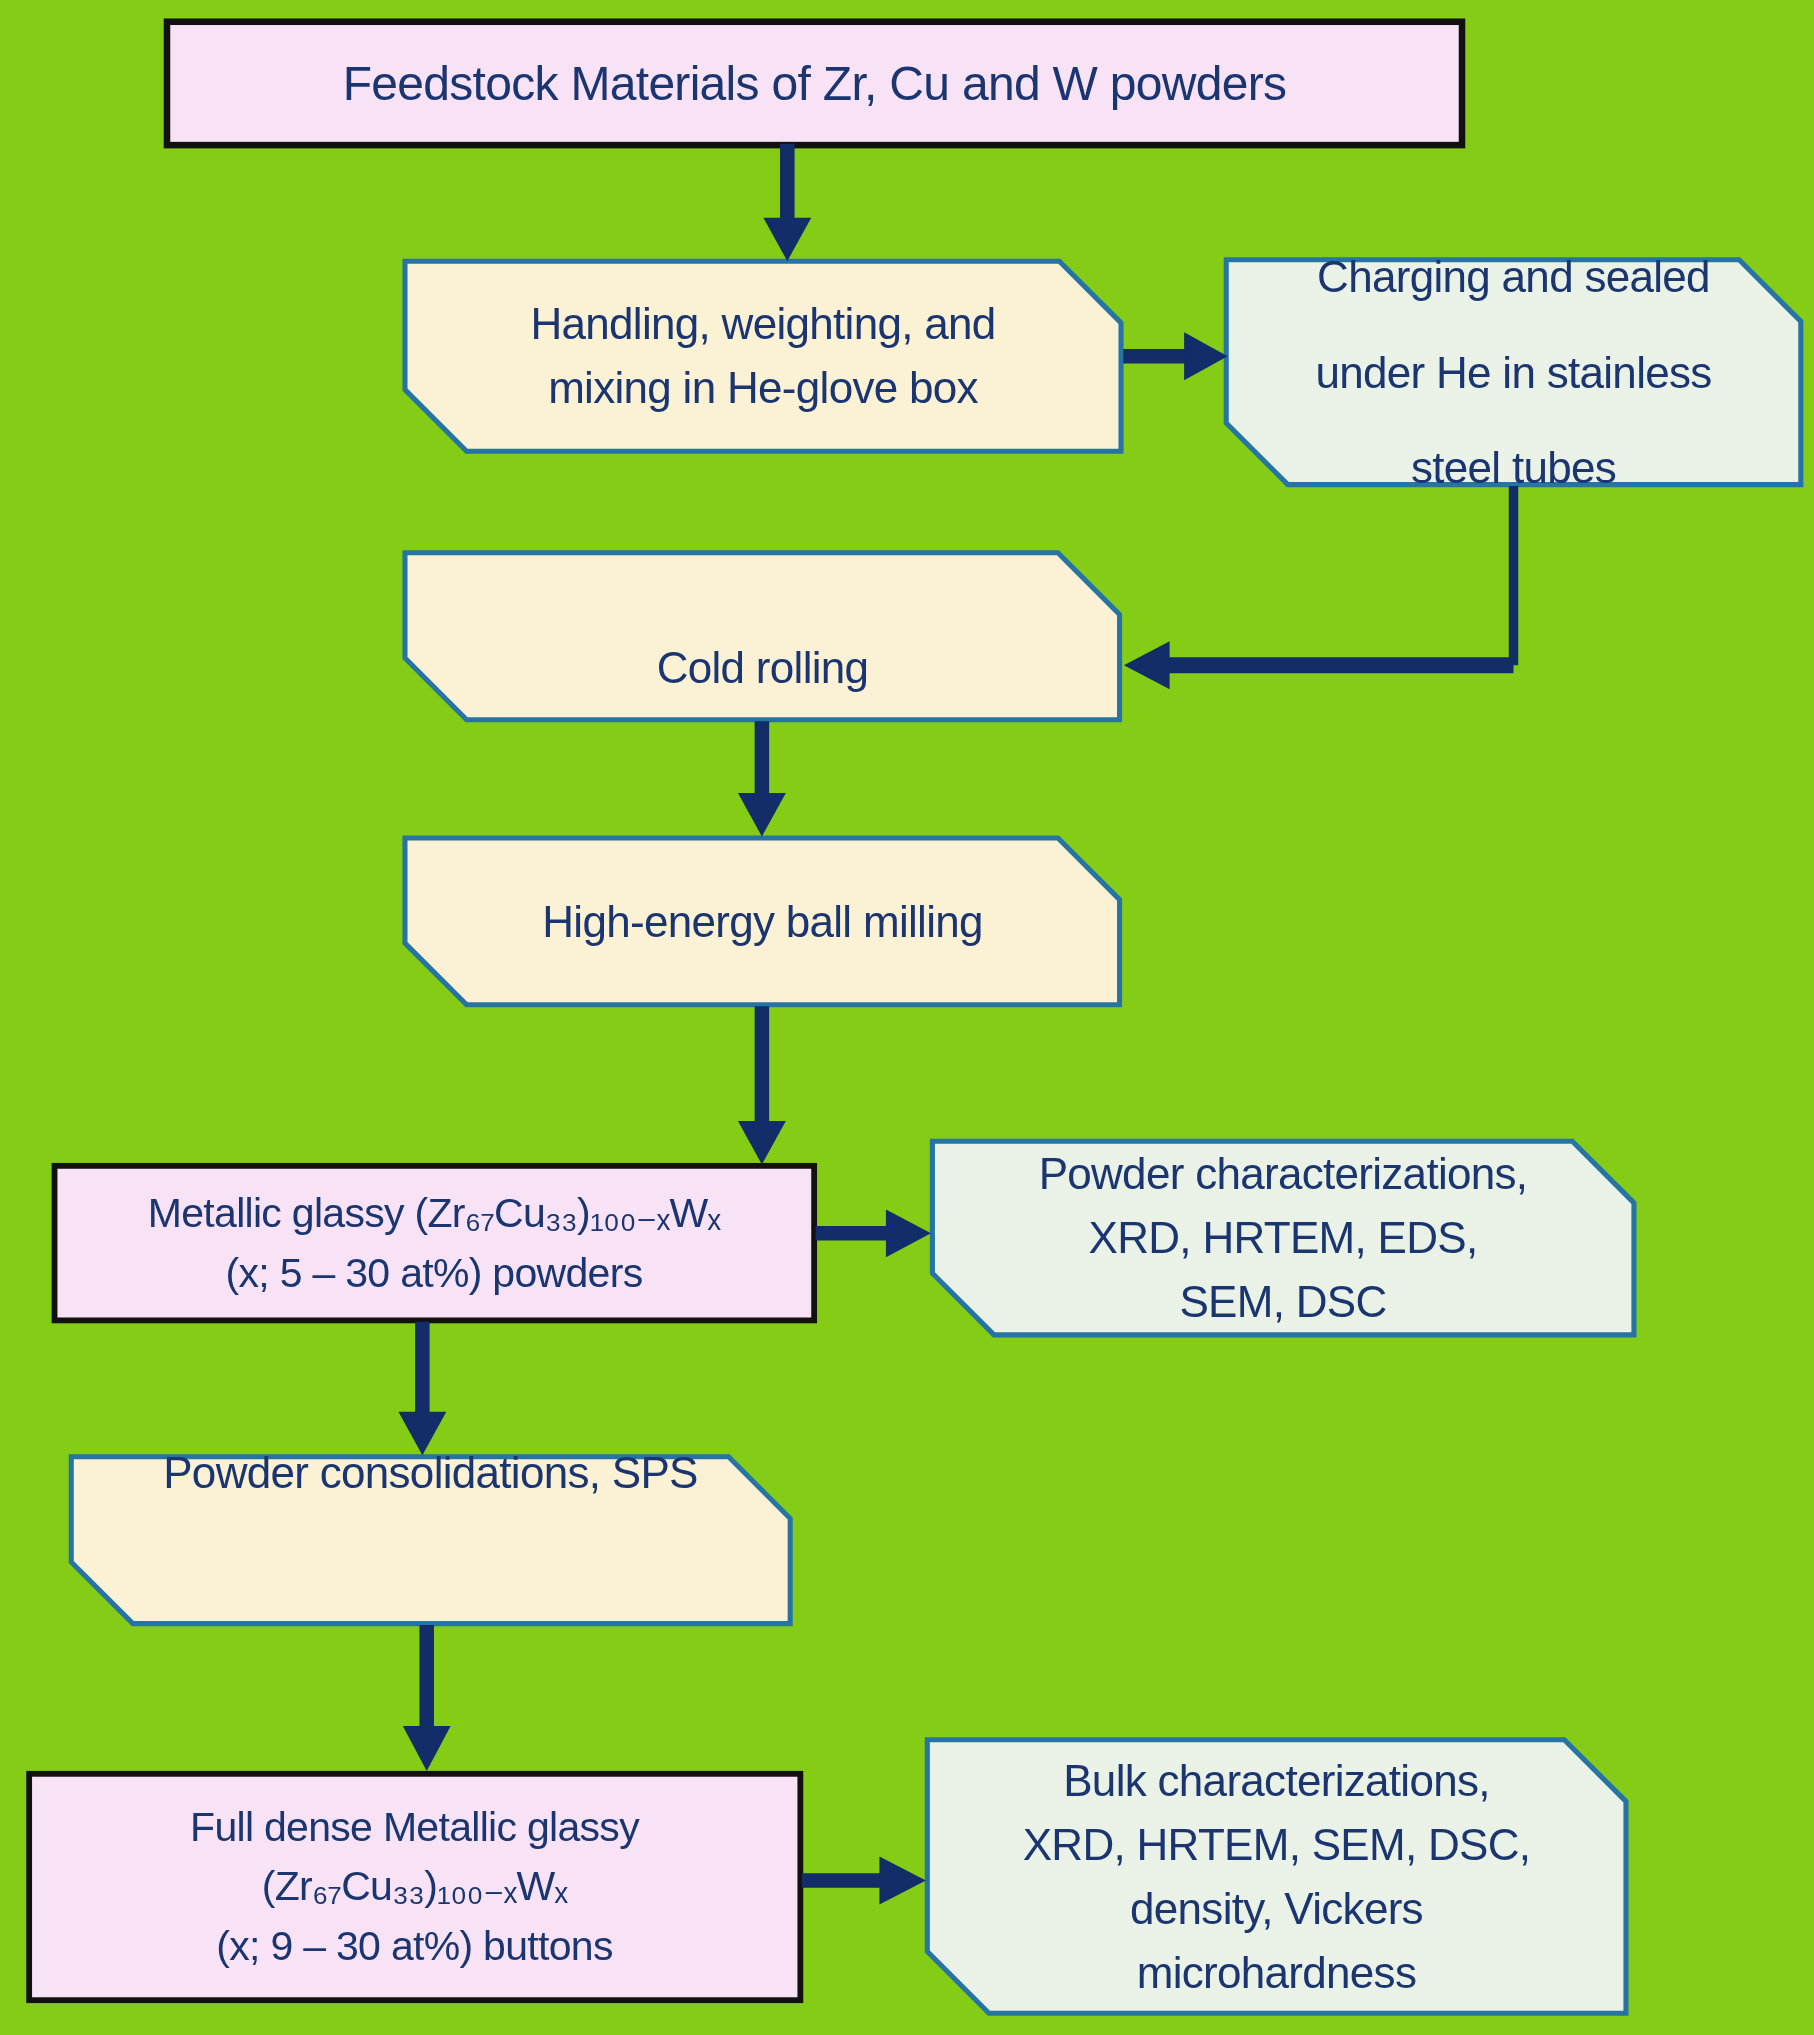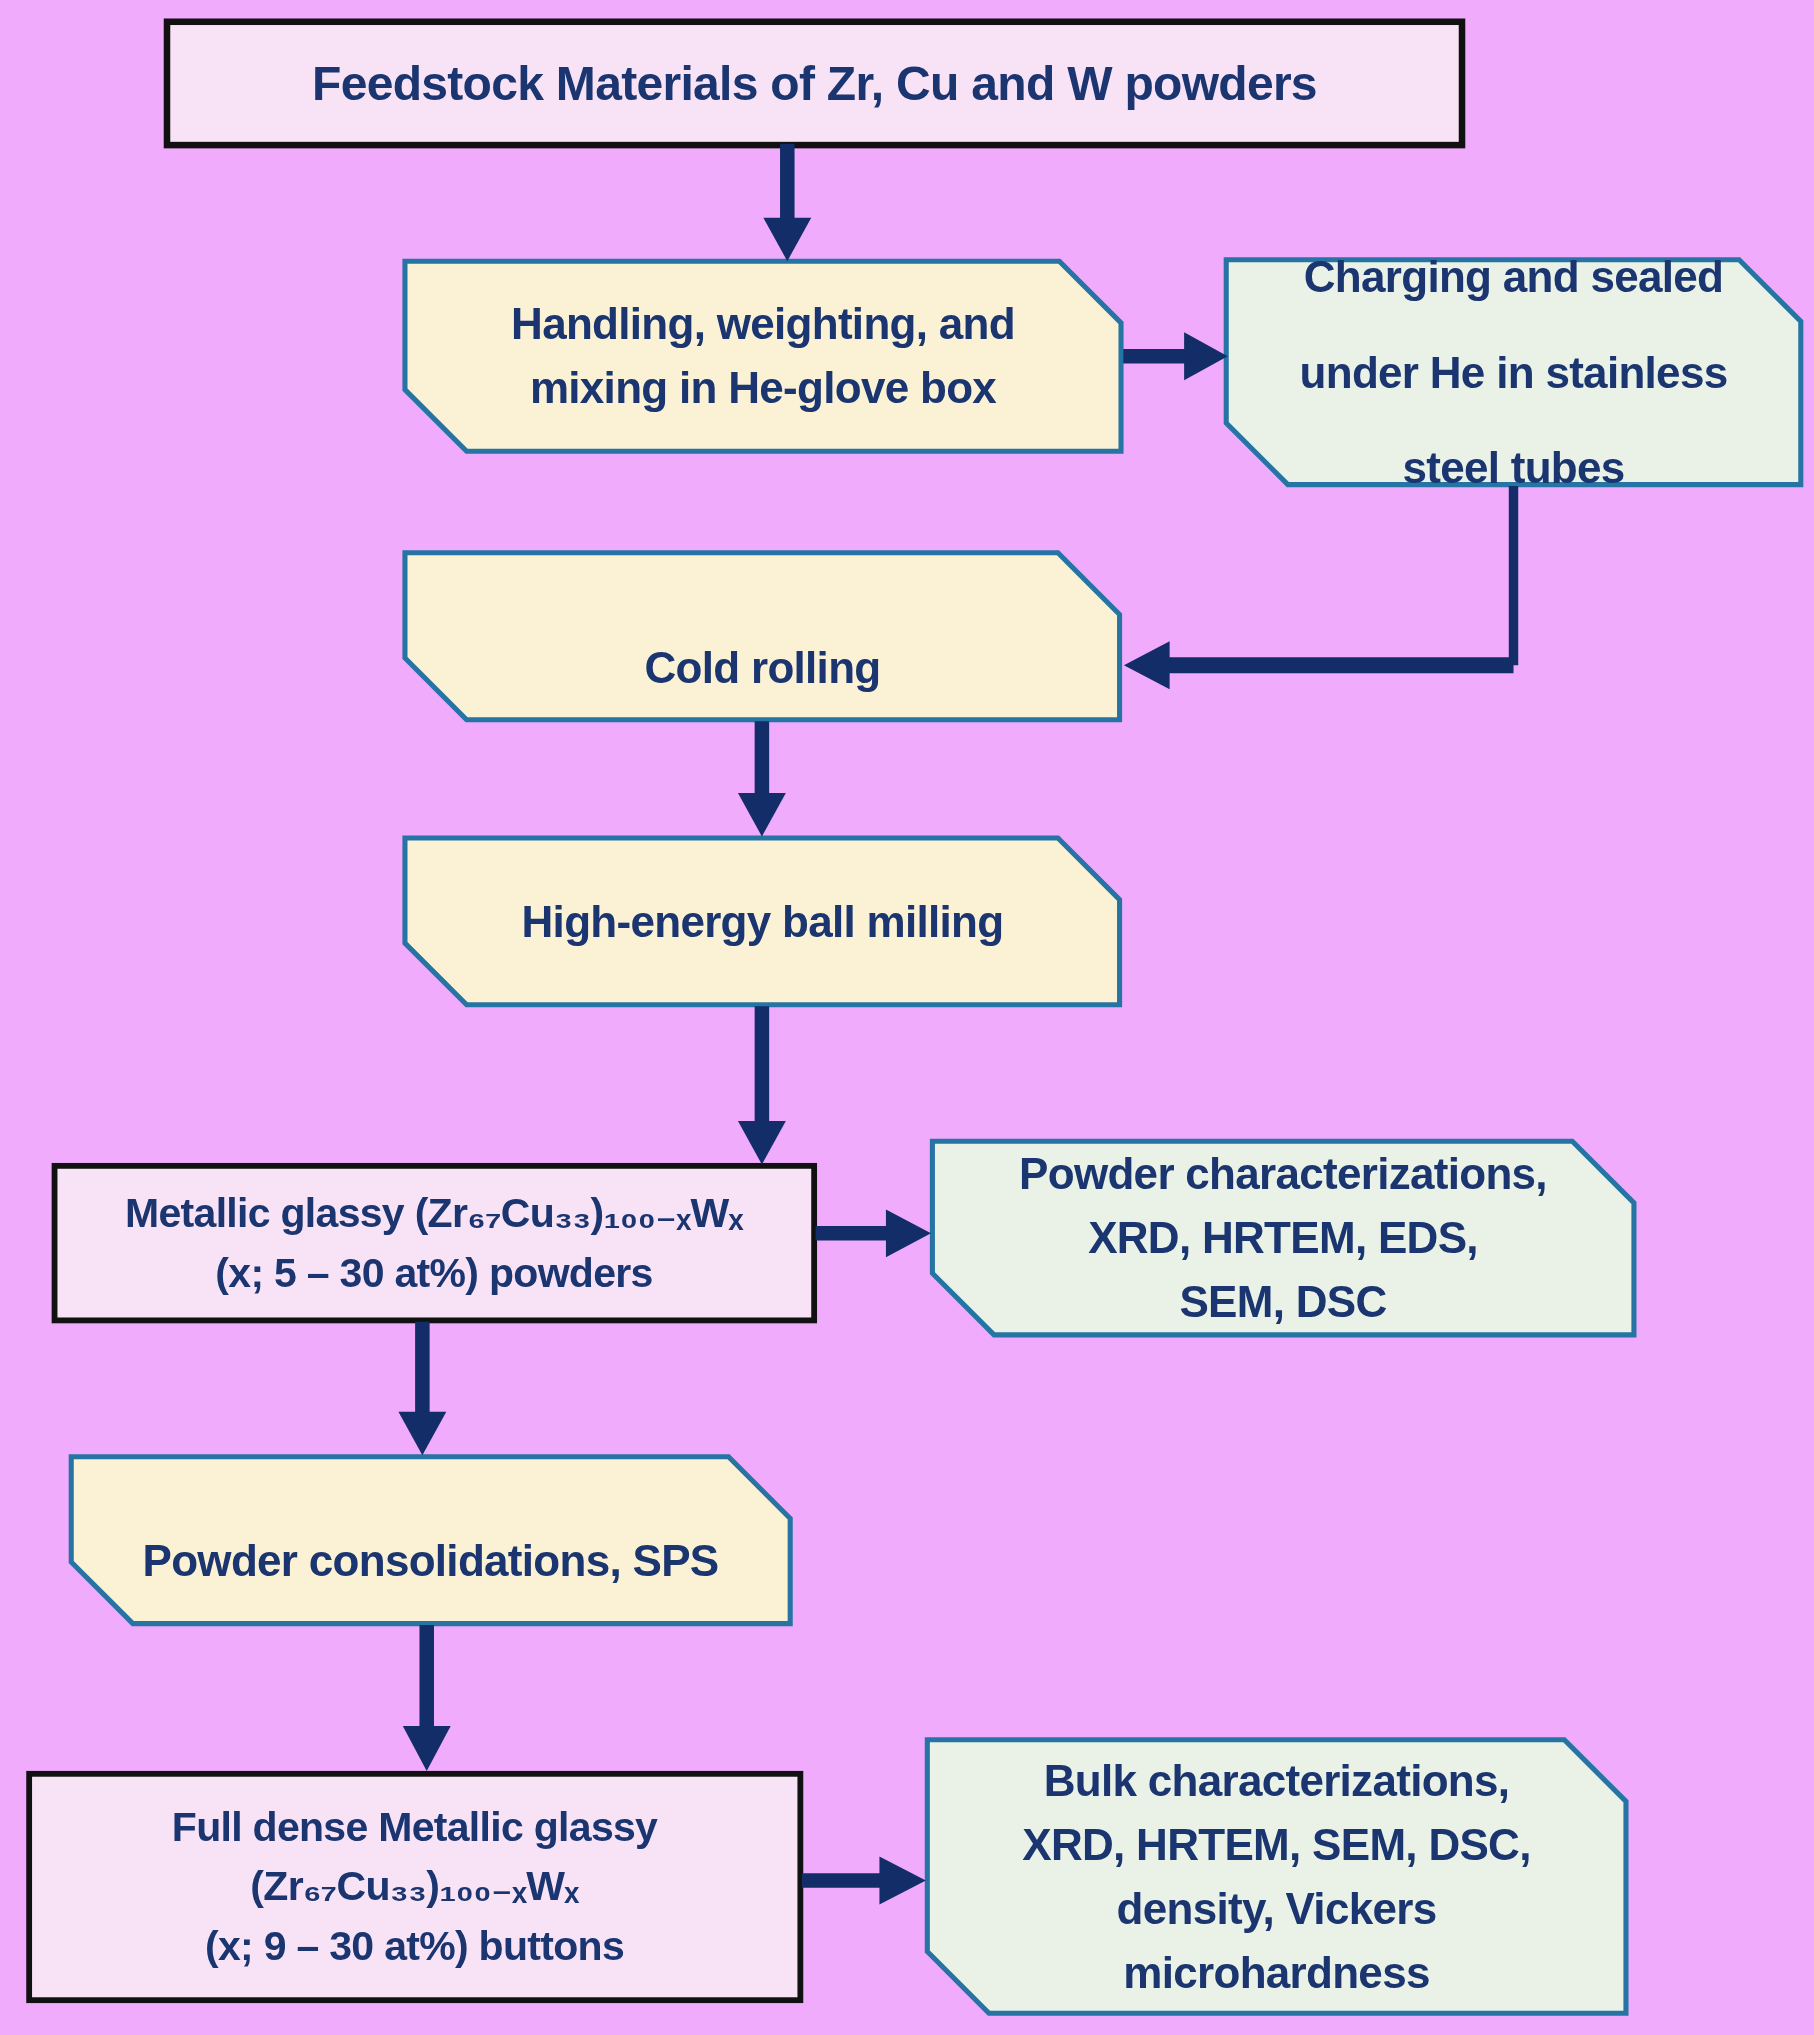--- a/index.html
+++ b/index.html
@@ -6,22 +6,22 @@
     --pink-fill:#f8e3f6;
     --cream-fill:#fbf2d6;
     --mint-fill:#eaf2e7;
     --blue-border:#2574a3;
     --black-border:#111111;
     --navy:#122d67;
     --text-color:#1a356f;
   }
   html,body{margin:0;padding:0;background:#ffffff;}
   #canvas{
-    position:relative;width:1814px;height:2035px;background:#f0abfc;
-    font-family:"Liberation Sans","DejaVu Sans",sans-serif;font-weight:700;
+    position:relative;width:1814px;height:2035px;background:#84cc16;
+    font-family:"Liberation Sans","DejaVu Sans",sans-serif;font-weight:400;
     overflow:hidden;
   }
   #shape-layer{position:absolute;left:0;top:0;}
   .pink{fill:var(--pink-fill,#f8e3f6);stroke:var(--black-border,#111);}
   .b9{stroke-width:9px;}
   .b8{stroke-width:8px;}
   .cream{fill:var(--cream-fill,#fbf2d6);stroke:var(--blue-border,#2574a3);stroke-width:7px;}
   .mint{fill:var(--mint-fill,#eaf2e7);stroke:var(--blue-border,#2574a3);stroke-width:7px;}
   .shaft{fill:none;stroke:var(--navy,#122d67);}
   .w13{stroke-width:13px;}
@@ -120,21 +120,21 @@
     <div>Metallic glassy (Zr₆₇Cu₃₃)₁₀₀₋ₓWₓ</div>
     <div>(x; 5 – 30 at%) powders</div>
   </div>
 
   <div class="label fs60" style="left:932px;top:1141px;width:702px;height:194px;">
     <div>Powder characterizations,</div>
     <div>XRD, HRTEM, EDS,</div>
     <div>SEM, DSC</div>
   </div>
 
-  <div class="label fs60" style="left:71px;top:1477px;width:719px;height:167px;">
+  <div class="label fs60" style="left:71px;top:1389px;width:719px;height:167px;">
     <div>Powder consolidations, SPS</div>
   </div>
 
   <div class="label fs56" style="left:29px;top:1774px;width:771px;height:226px;">
     <div>Full dense Metallic glassy</div>
     <div>(Zr₆₇Cu₃₃)₁₀₀₋ₓWₓ</div>
     <div>(x; 9 – 30 at%) buttons</div>
   </div>
 
   <div class="label fs60" style="left:927px;top:1740px;width:699px;height:274px;">

